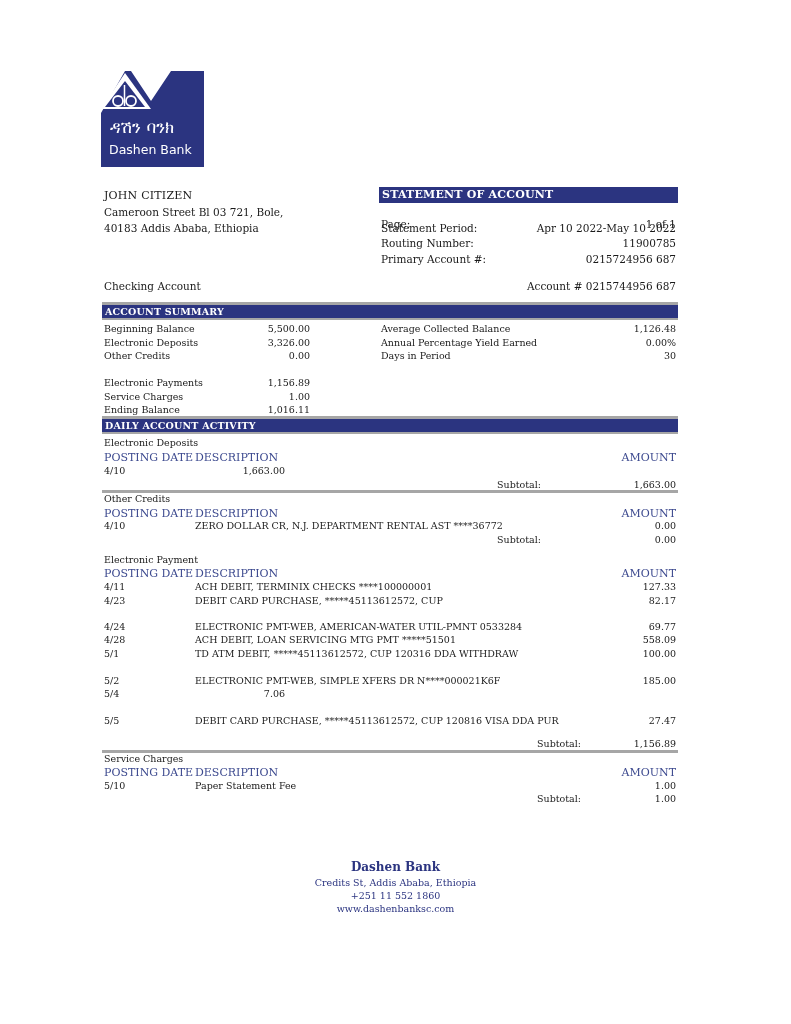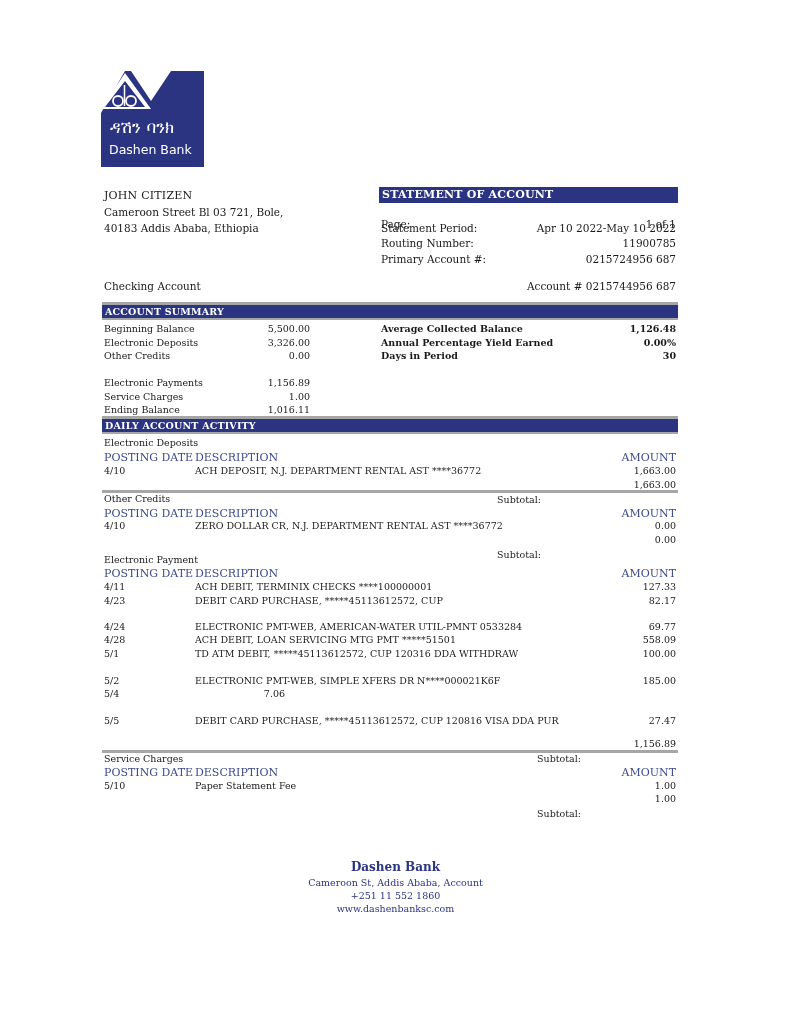--- a/index.html
+++ b/index.html
@@ -20,31 +20,31 @@
   .stmt-bar { left: 379px; top: 187px; width: 299px; height: 16px; background: #2b3480; color: #fff; font-weight: bold; font-size: 11px; padding-left: 3px; line-height: 16px; letter-spacing: 0.2px; }
   .stmt-row { left: 381px; width: 295px; height: 16px; display: flex; justify-content: space-between; font-size: 10.5px; }
   .acct-num { right: 115px; top: 280px; font-size: 10.5px; }
 
   
   .sec-bar { left: 102px; width: 576px; height: 18px; border-top: 3px solid #a6a6a6; border-bottom: 2px solid #a6a6a6; background: #2b3480; color: #fff; font-size: 9.5px; font-weight: bold; padding-left: 3px; line-height: 13px; letter-spacing: 0.2px; }
 
   
   .sum-row { height: 14px; font-size: 9.5px; display: flex; justify-content: space-between; }
   .sum-left { left: 104px; width: 206px; }
-  .sum-right { left: 381px; width: 295px; font-weight: bold; }
+  .sum-right { left: 381px; width: 295px; }
 
   
   .cat-title { left: 104px; font-size: 9.5px; }
   .txn-head { left: 104px; width: 572px; height: 13px; font-size: 11px; color: #3d4a8f; display: flex; }
   .txn-row { left: 104px; width: 572px; height: 13px; font-size: 9.5px; display: flex; }
   .c-date { width: 91px; }
   .c-desc { flex: 1; }
   .c-amt { width: 90px; text-align: right; }
   .subtotal-row { width: 572px; left: 104px; height: 13px; font-size: 9.5px; display: flex; justify-content: flex-end; }
-  .sub-label { text-align: left; margin-top: 15px; }
+  .sub-label { text-align: left; }
   .divider { left: 102px; width: 576px; height: 3px; background: #a6a6a6; }
 
   
   .footer { left: 0; width: 791px; text-align: center; }
   .f-name { top: 860px; font-size: 12px; font-weight: bold; color: #2b3480; }
   .f-line { font-size: 9.5px; color: #2b3480; }
 </style>
 </head>
 <body>
 
@@ -129,21 +129,20 @@
 <div class="abs sec-bar" style="top:416px">DAILY ACCOUNT ACTIVITY</div>
 
 <div class="abs cat-title" style="top:437px">Electronic Deposits</div>
 <div class="abs txn-head" style="top:451px">
   <span class="c-date">POSTING DATE</span>
   <span class="c-desc">DESCRIPTION</span>
   <span class="c-amt">AMOUNT</span>
 </div>
 <div class="abs txn-row" style="top:465px">
   <span class="c-date">4/10</span>
-  <span class="c-desc">ACH DEPOSIT, N.J. DEPARTMENT RENTAL AST ****36772</span>
   <span class="c-amt">1,663.00</span>
 </div>
 <div class="abs subtotal-row" style="top:479px">
   <span class="sub-label" style="margin-right:45px">Subtotal:</span>
   <span class="c-amt" style="width:90px">1,663.00</span>
 </div>
 <div class="abs divider" style="top:490px"></div>
 
 <div class="abs cat-title" style="top:493px">Other Credits</div>
 <div class="abs txn-head" style="top:507px">
@@ -222,15 +221,15 @@
   <span class="c-date">5/10</span>
   <span class="c-desc">Paper Statement Fee</span>
   <span class="c-amt">1.00</span>
 </div>
 <div class="abs subtotal-row" style="top:793px">
   <span class="sub-label" style="margin-right:45px">Subtotal:</span>
   <span class="c-amt" style="width:50px">1.00</span>
 </div>
 
 <div class="abs footer f-name">Dashen Bank</div>
-<div class="abs footer f-line" style="top:877px">Cameroon St, Addis Ababa,  Account</div>
+<div class="abs footer f-line" style="top:877px">Credits St, Addis Ababa,  Ethiopia</div>
 <div class="abs footer f-line" style="top:890px">+251 11 552 1860</div>
 <div class="abs footer f-line" style="top:903px">www.dashenbanksc.com</div>
 
 </body></html>

